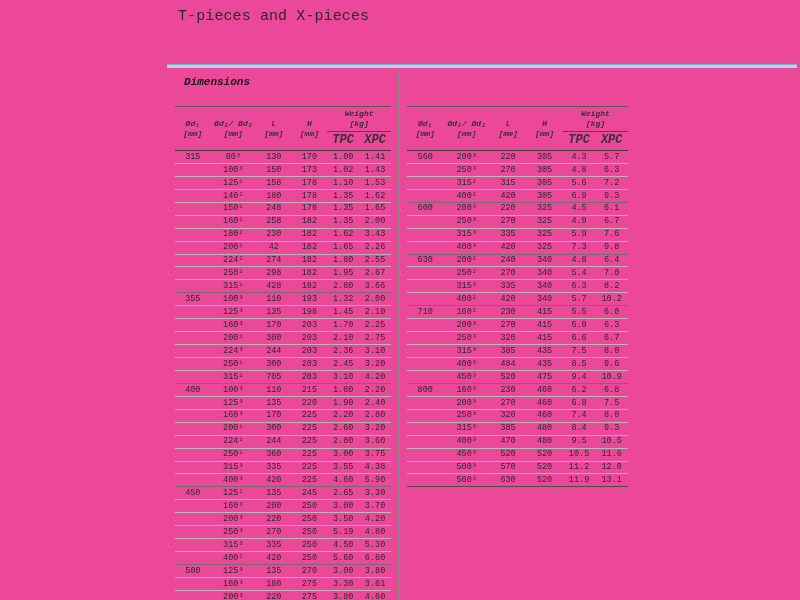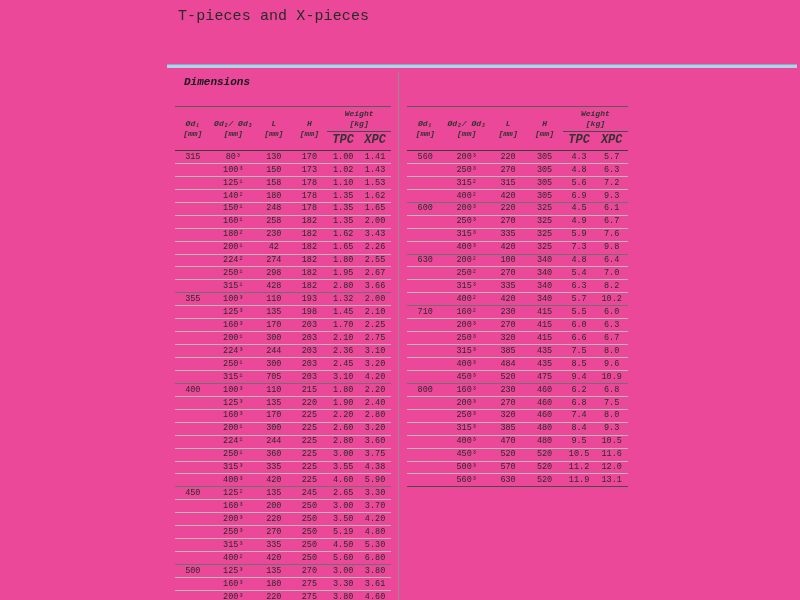--- a/index.html
+++ b/index.html
@@ -493,21 +493,21 @@
             <td class="d1"></td>
             <td>400³</td>
             <td>420</td>
             <td>325</td>
             <td>7.3</td>
             <td>9.8</td>
           </tr>
           <tr>
             <td class="d1">630</td>
             <td>200²</td>
-            <td>100</td>
+            <td>240</td>
             <td>340</td>
             <td>4.8</td>
             <td>6.4</td>
           </tr>
           <tr>
             <td class="d1"></td>
             <td>250²</td>
             <td>270</td>
             <td>340</td>
             <td>5.4</td>

